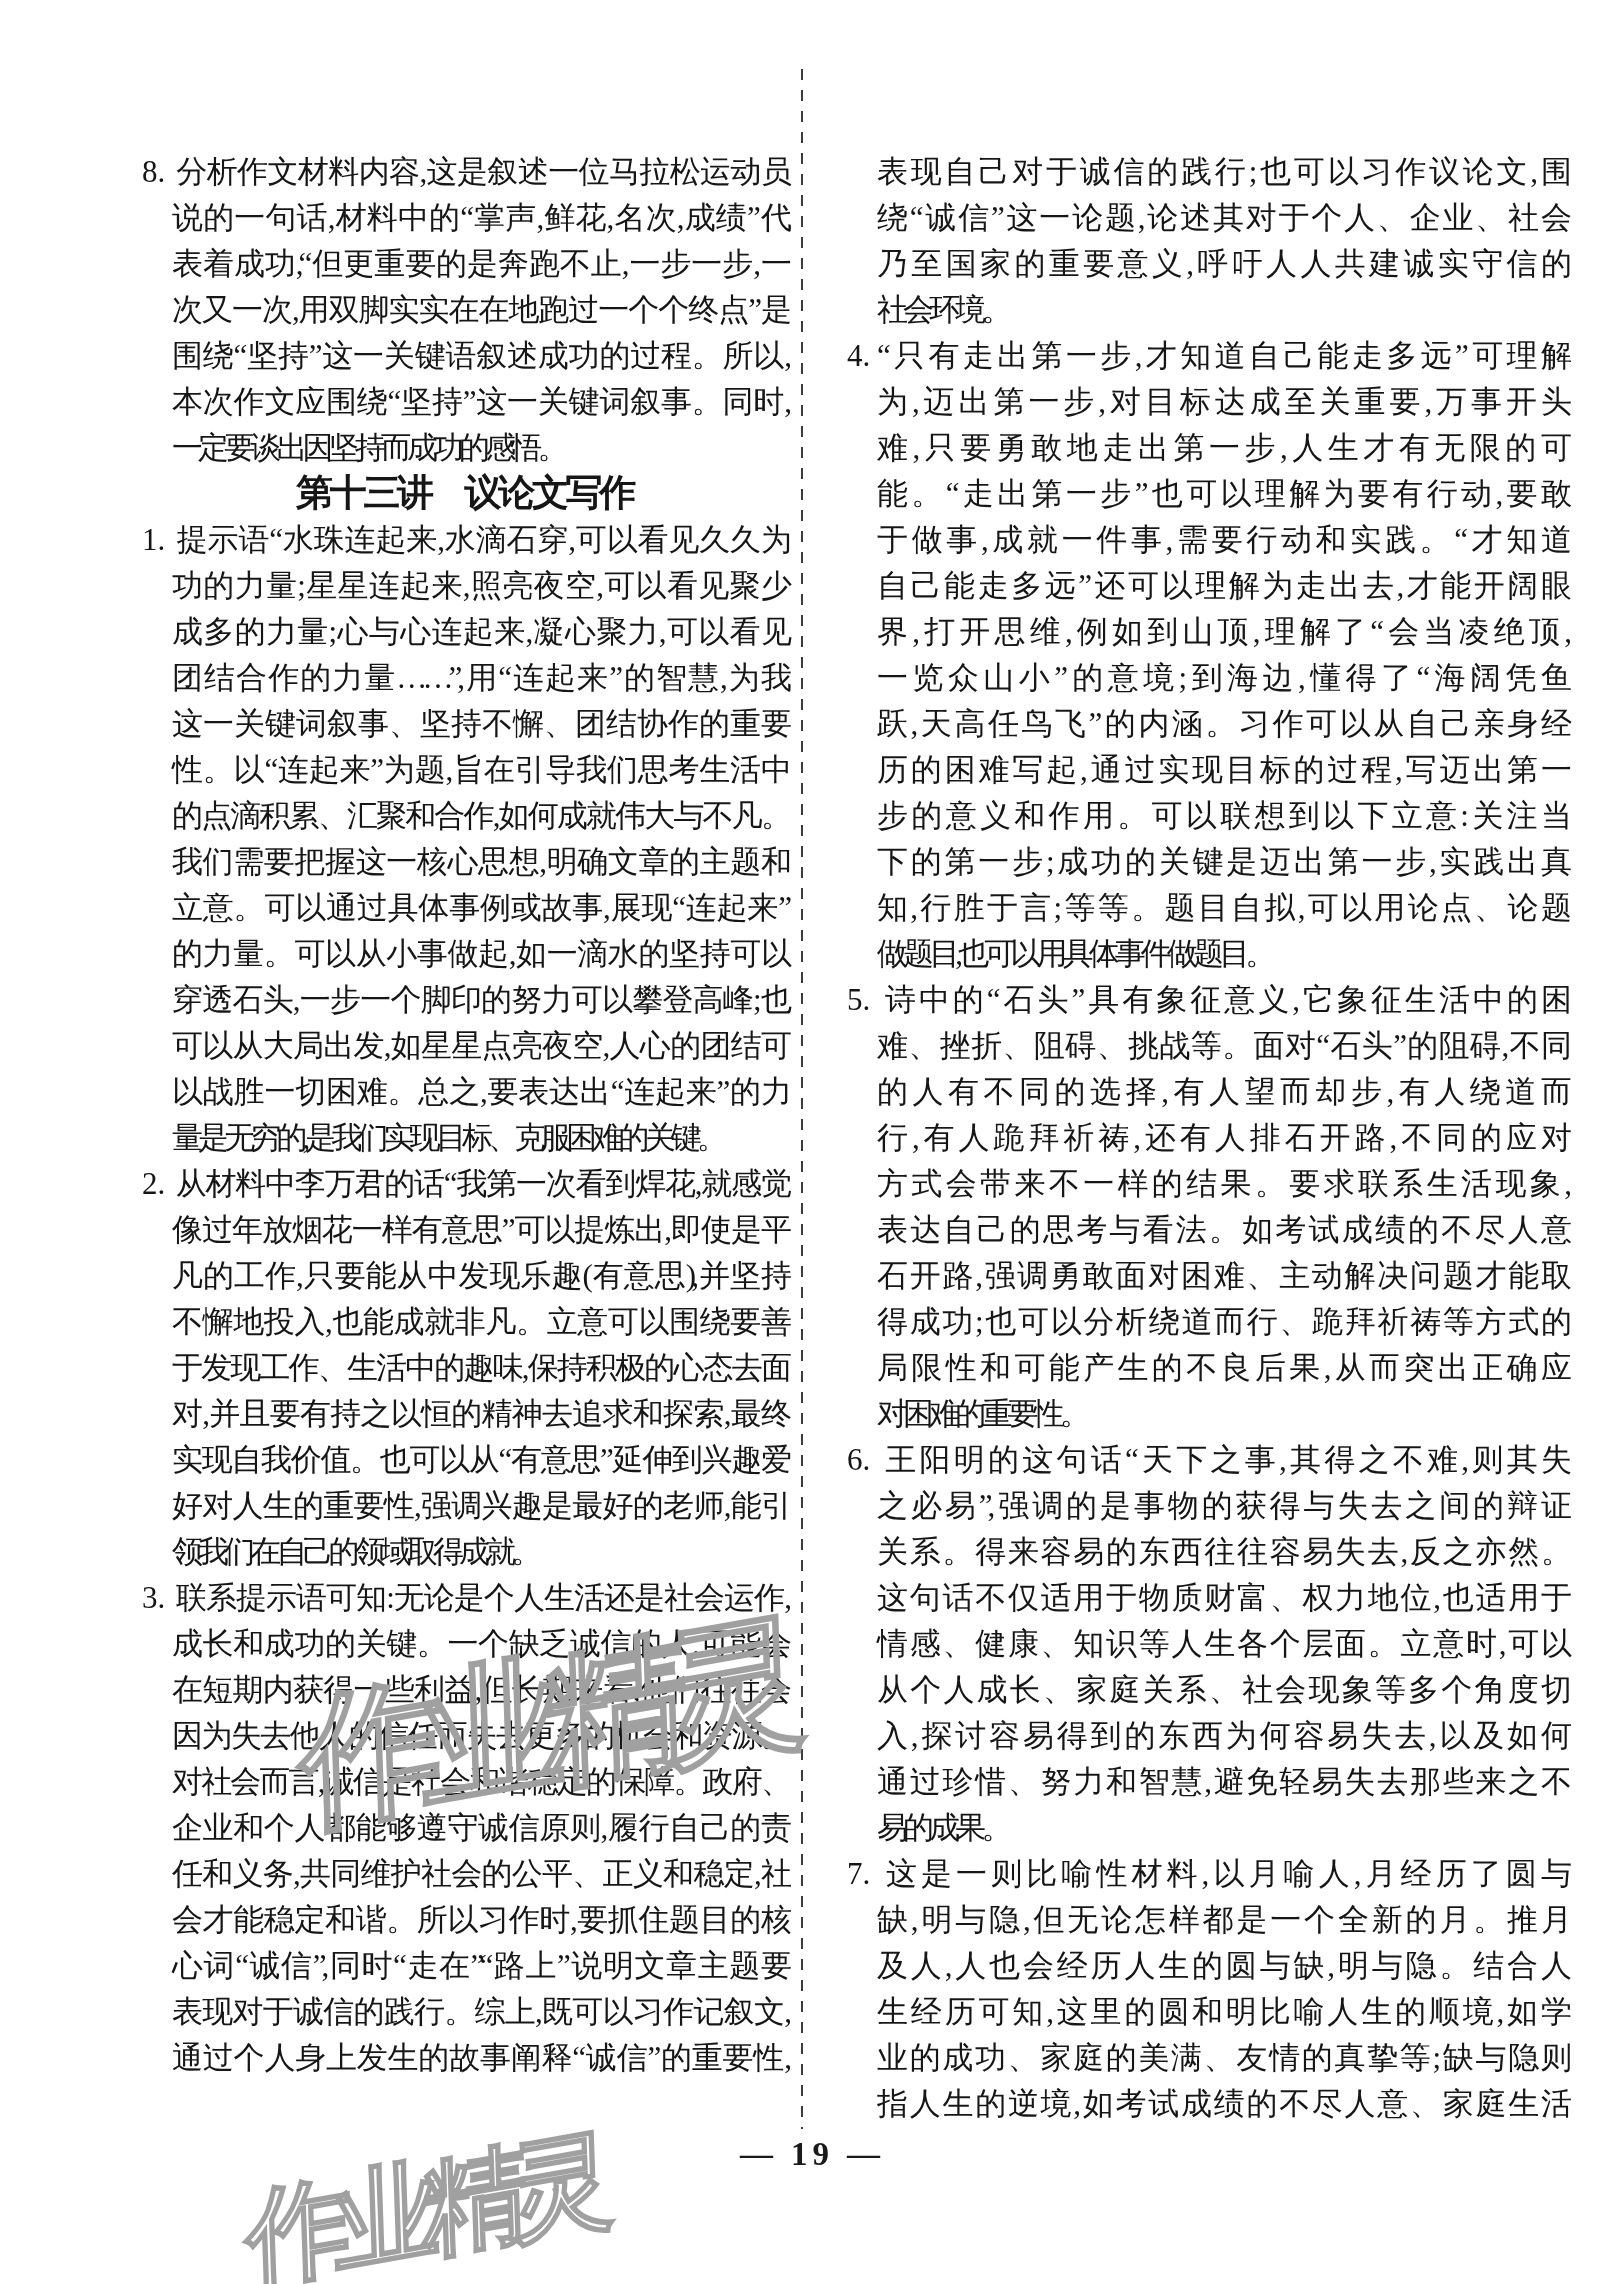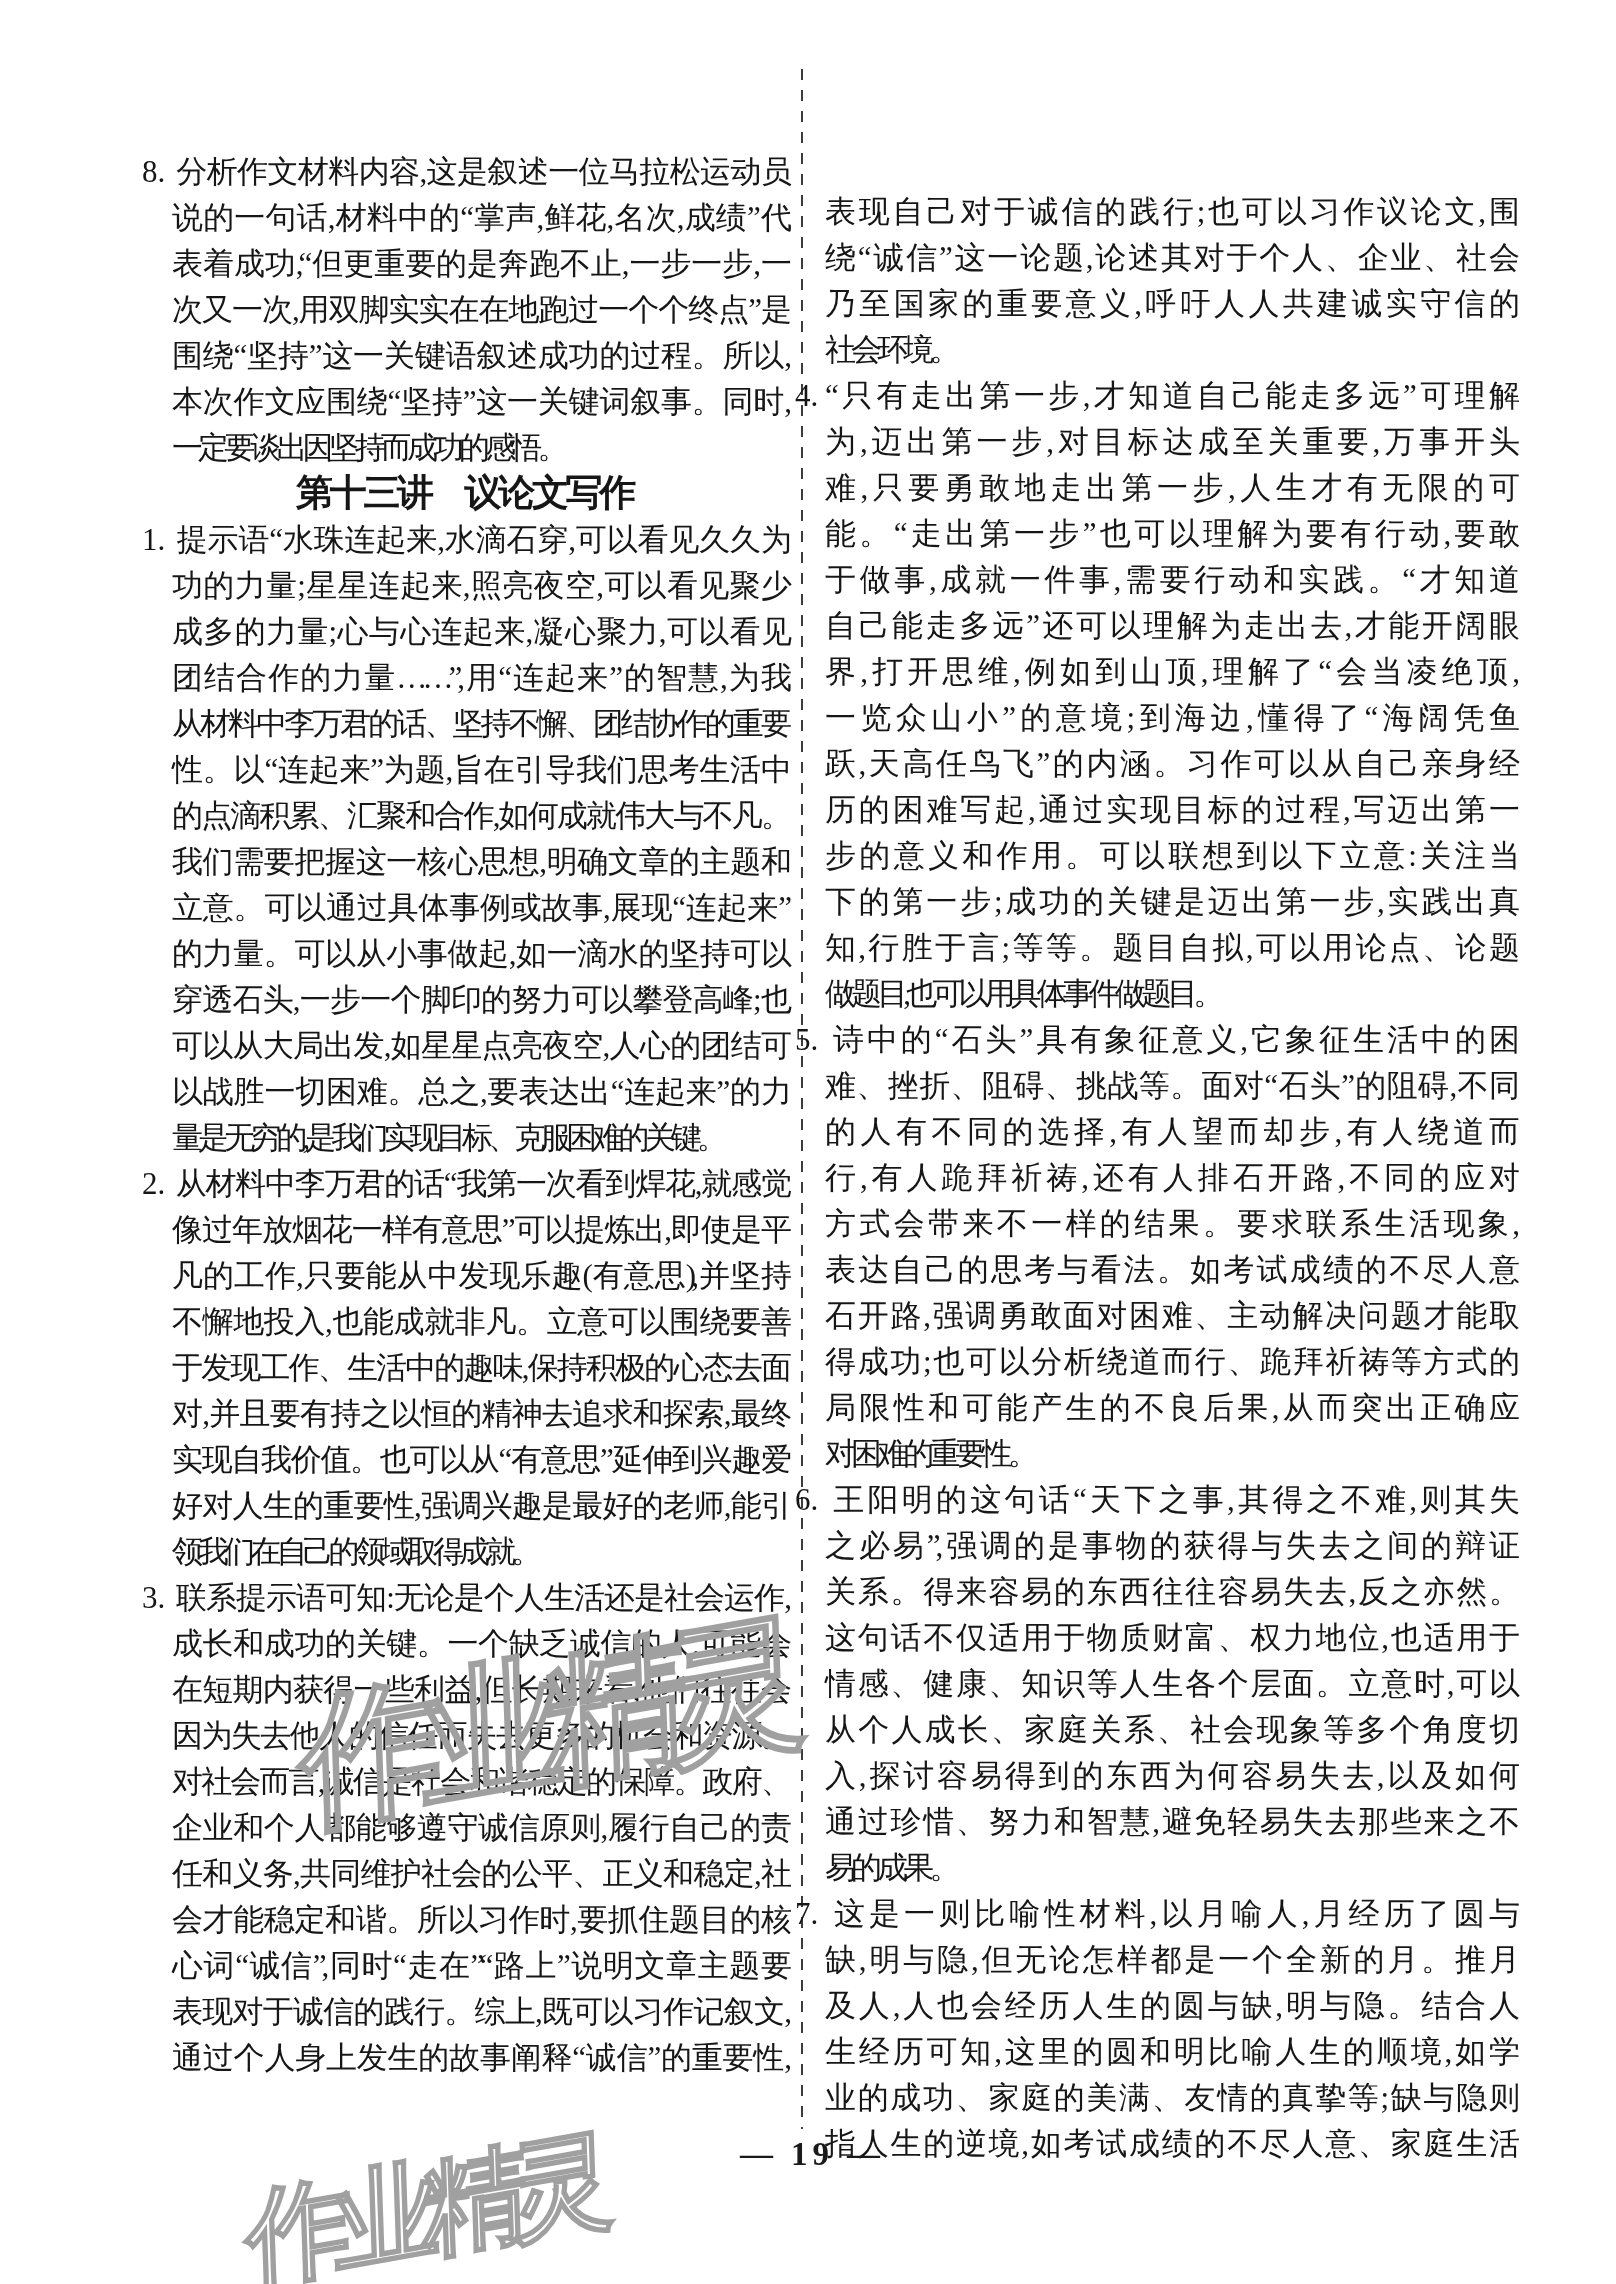--- a/index.html
+++ b/index.html
@@ -5,21 +5,21 @@
   html, body { margin:0; padding:0; overflow:hidden; }
   body {
     position:relative;
     width:1617px; height:2284px;
     background:#ffffff;
     color:#161616;
     font-family:"Liberation Serif", serif;
   }
   .col { position:absolute; top:149px; }
   #col-left  { left:142px;  width:645px; }
-  #col-right { left:795px; width:720px;margin-top:40px; }
+  #col-right { left:847px; width:720px; }
   .item { padding-left:30px; }
   .line {
     font-size:31px;
     line-height:46px;
     height:46px;
     letter-spacing:-4.9px;
     text-align:justify;
     text-align-last:justify;
   }
   .line.first { text-indent:-30px; }
@@ -93,21 +93,21 @@
       <div class="line">围绕“坚持”这一关键语叙述成功的过程。所以,</div>
       <div class="line">本次作文应围绕“坚持”这一关键词叙事。同时,</div>
       <div class="line end">一定要谈出因坚持而成功的感悟。</div>
     </div>
     <div class="heading">第十三讲　议论文写作</div>
     <div class="item">
       <div class="line first"><span class="num">1.</span><span>提示语“水珠连起来,水滴石穿,可以看见久久为</span></div>
       <div class="line">功的力量;星星连起来,照亮夜空,可以看见聚少</div>
       <div class="line">成多的力量;心与心连起来,凝心聚力,可以看见</div>
       <div class="line">团结合作的力量……”,用“连起来”的智慧,为我</div>
-      <div class="line">从材料中李万君的话、坚持不懈、团结协作的重要</div>
+      <div class="line">这一关键词叙事、坚持不懈、团结协作的重要</div>
       <div class="line">性。以“连起来”为题,旨在引导我们思考生活中</div>
       <div class="line">的点滴积累、汇聚和合作,如何成就伟大与不凡。</div>
       <div class="line">我们需要把握这一核心思想,明确文章的主题和</div>
       <div class="line">立意。可以通过具体事例或故事,展现“连起来”</div>
       <div class="line">的力量。可以从小事做起,如一滴水的坚持可以</div>
       <div class="line">穿透石头,一步一个脚印的努力可以攀登高峰;也</div>
       <div class="line">可以从大局出发,如星星点亮夜空,人心的团结可</div>
       <div class="line">以战胜一切困难。总之,要表达出“连起来”的力</div>
       <div class="line end">量是无穷的,是我们实现目标、克服困难的关键。</div>
     </div>

